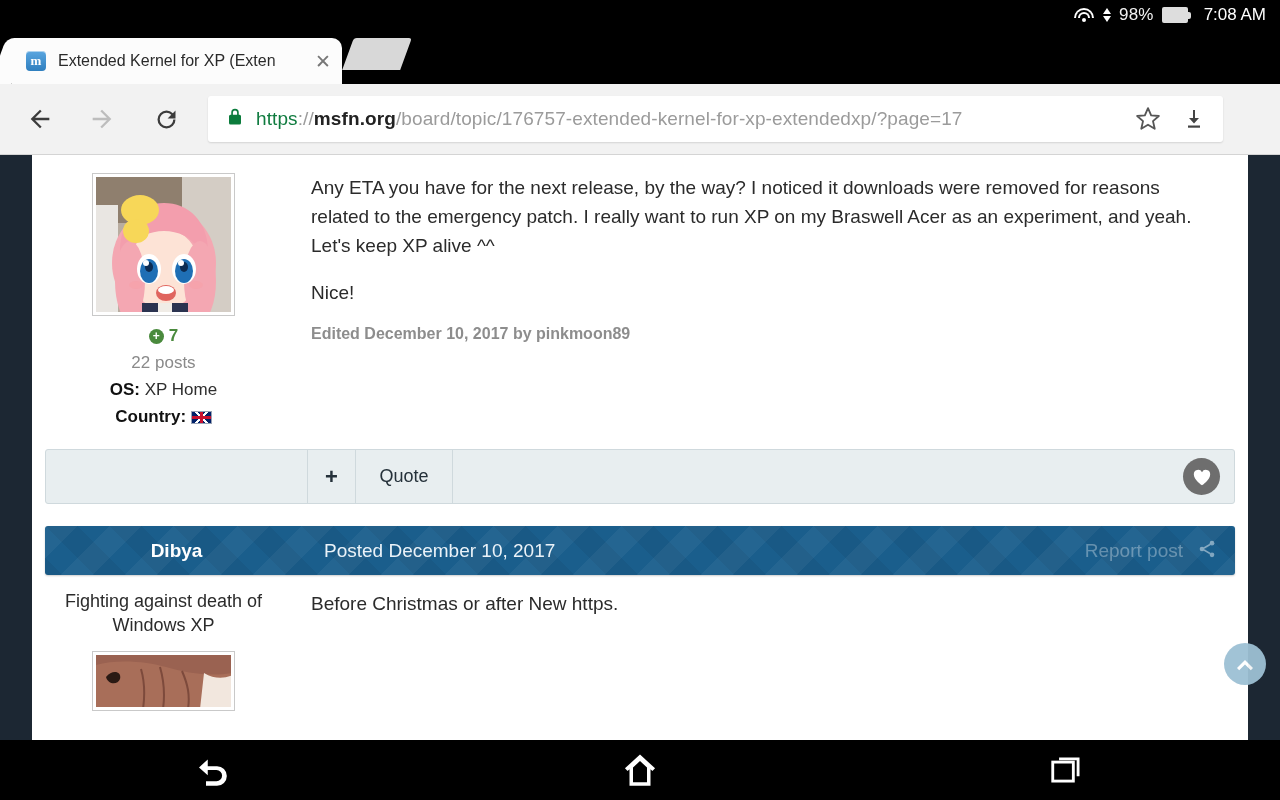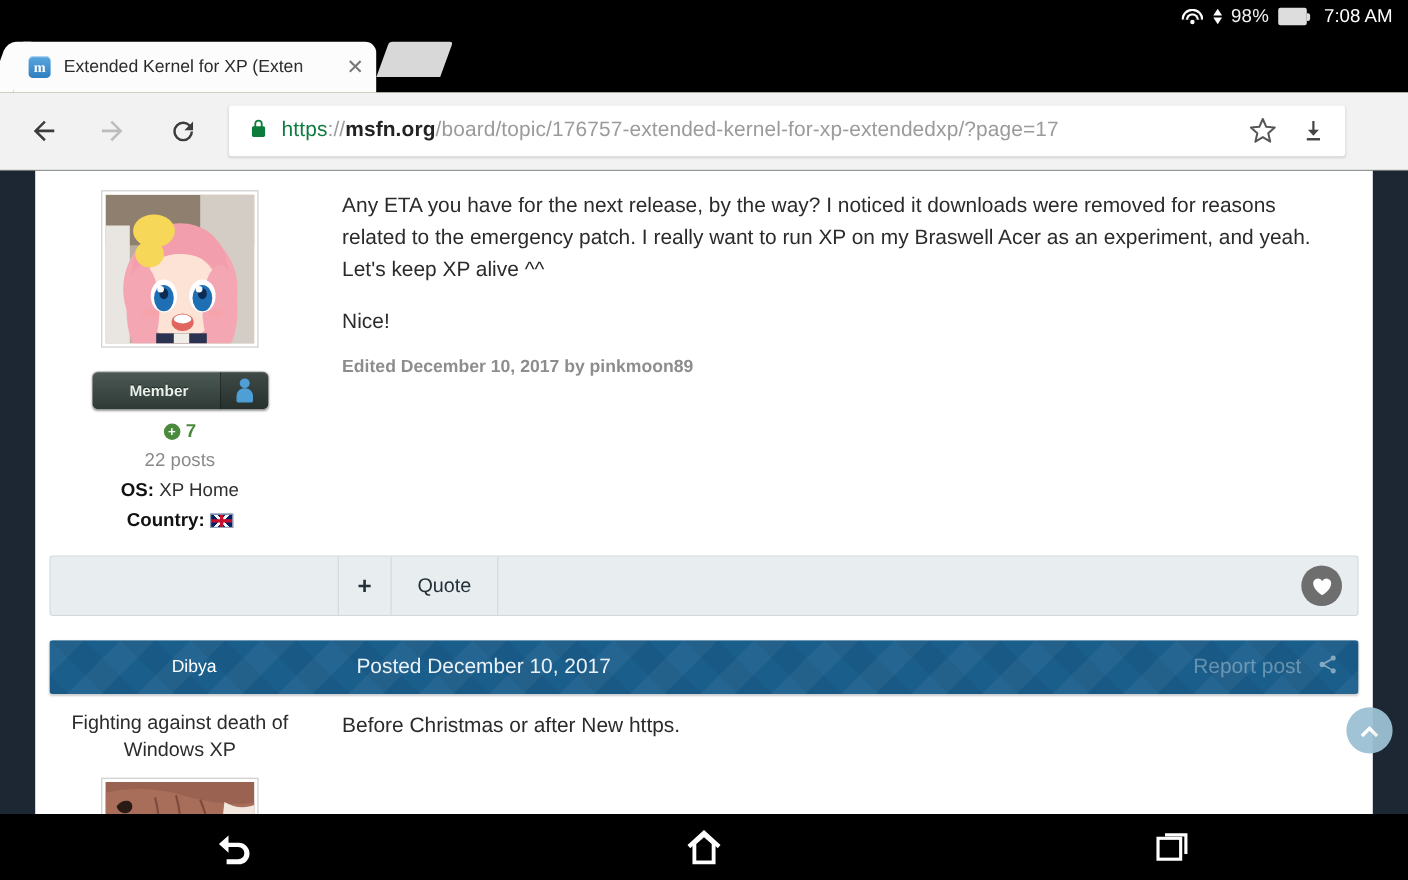--- a/index.html
+++ b/index.html
@@ -199,21 +199,21 @@
     background-image:
       linear-gradient(135deg, rgba(255,255,255,.045) 25%, transparent 25%, transparent 50%, rgba(255,255,255,.045) 50%, rgba(255,255,255,.045) 75%, transparent 75%),
       linear-gradient(45deg, rgba(0,0,0,.05) 25%, transparent 25%, transparent 50%, rgba(0,0,0,.05) 50%, rgba(0,0,0,.05) 75%, transparent 75%);
     background-size: 64px 64px, 64px 64px;
     border-radius: 3px;
     display: flex; align-items: center; color: #fff;
     box-shadow: 0 1px 2px rgba(0,0,0,.2);
   }
   .ph-author {
     width: 263px; flex: 0 0 263px; text-align: center;
-    font-size: 16px; font-weight: normal; cursor: pointer;
+    font-size: 19px; font-weight: bold; cursor: pointer;
   }
   .ph-date { font-size: 19px; color: #eaf2f8; padding-left: 16px; }
   .ph-right {
     margin-left: auto; display: flex; align-items: center; gap: 14px;
     padding-right: 18px; color: rgba(255,255,255,.33);
   }
   .ph-report { font-size: 19px; cursor: pointer; }
 
   .post2 { display: flex; padding-top: 14px; }
   .author-col2 { width: 263px; flex: 0 0 263px; text-align: center; }
@@ -345,29 +345,20 @@
                   <ellipse cx="70" cy="116" rx="10" ry="8" fill="#e0655f"></ellipse>
                   <ellipse cx="70" cy="113" rx="8" ry="4" fill="#fff"></ellipse>
                   <ellipse cx="40" cy="108" rx="7" ry="4" fill="#f6a0a8" opacity=".6"></ellipse>
                   <ellipse cx="100" cy="108" rx="7" ry="4" fill="#f6a0a8" opacity=".6"></ellipse>
                   <rect x="46" y="126" width="46" height="11" fill="#2b3350"></rect>
                   <rect x="62" y="126" width="14" height="11" fill="#f0ece6"></rect>
                 </svg>
               </div>
             </div>
 
-            <div class="rank-badge">
-              <span class="rank-label">Member</span>
-              <span class="rank-pip">
-                <span class="person">
-                    <span class="head"></span>
-                    <span class="body"></span>
-                  </span>
-              </span>
-            </div>
 
             <div class="rep">
               <span class="rep-circle">+</span>
               <span>7</span>
             </div>
             <div class="posts-count">22 posts</div>
             <div class="meta-line">
               <b>OS:</b>
               <span>XP Home</span>
             </div>

